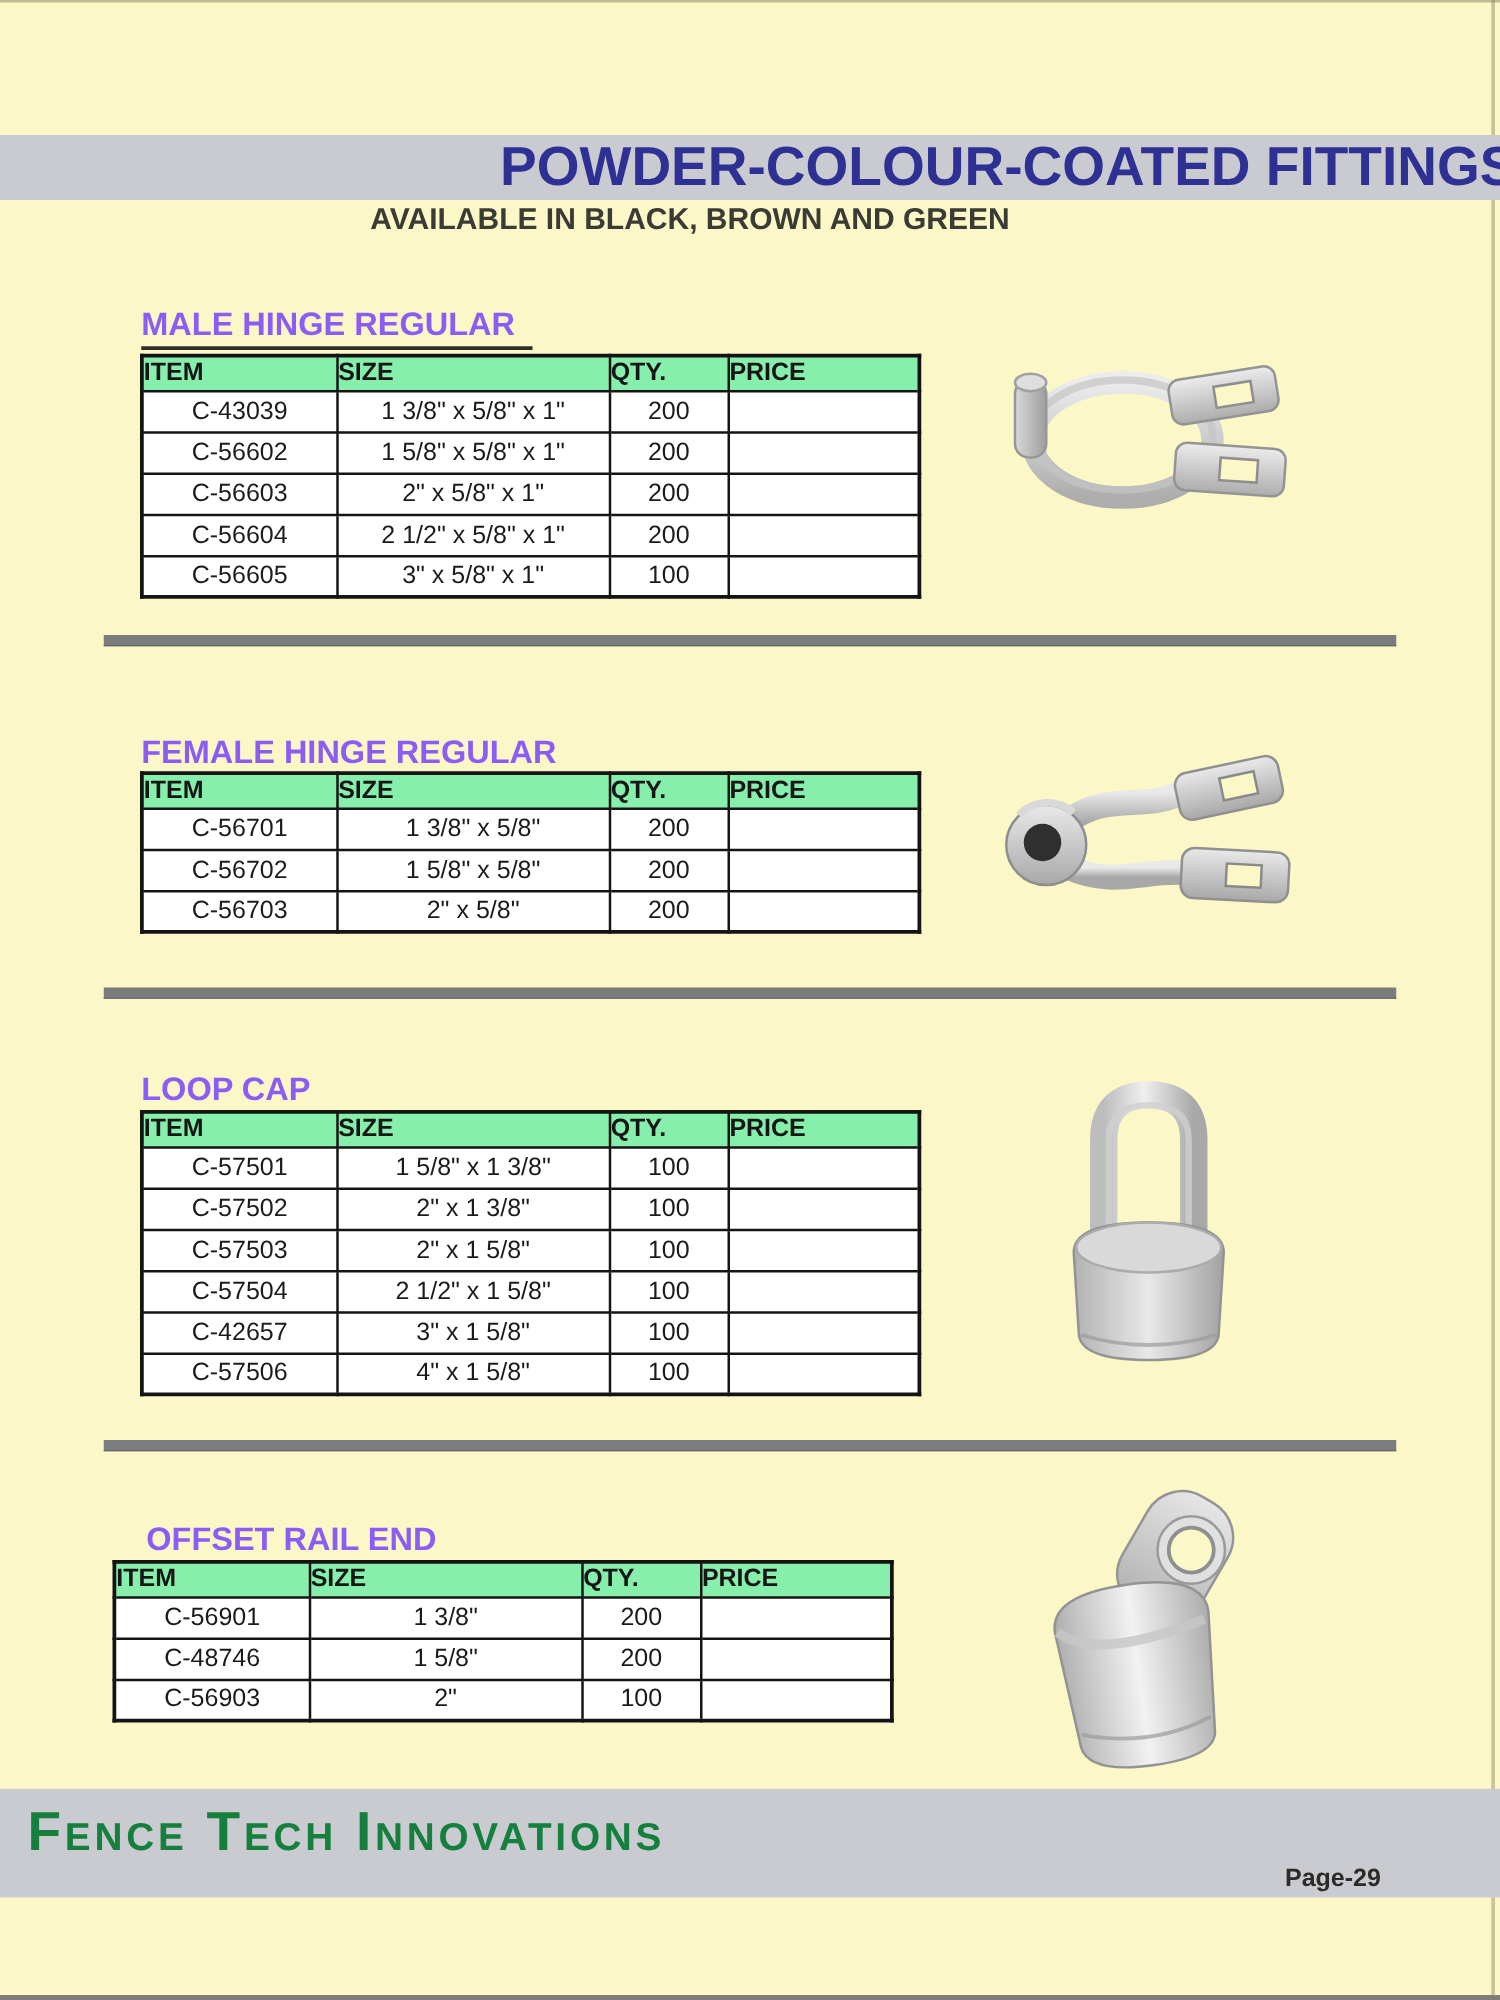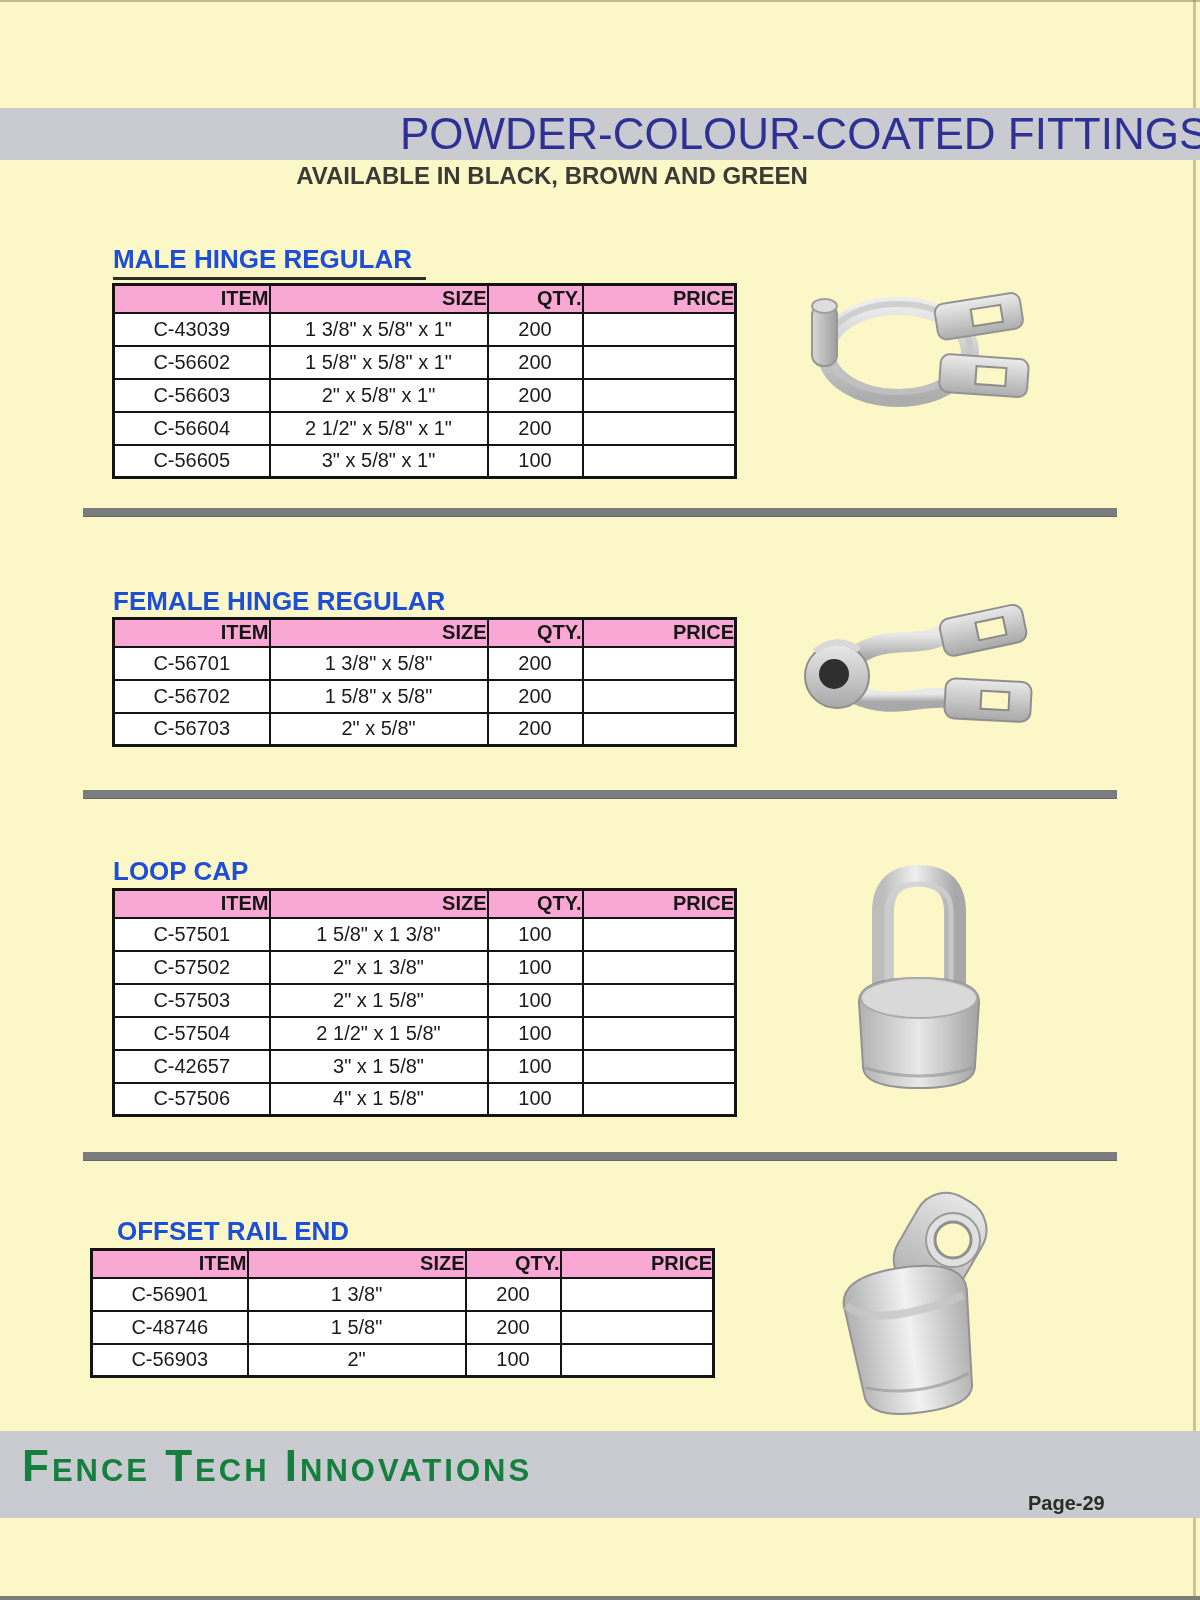--- a/index.html
+++ b/index.html
@@ -15,44 +15,44 @@
   .edge-right  { position:absolute; left:1193px; top:0; width:3px; height:1600px; background:rgba(125,120,95,.40); }
   .edge-bottom { position:absolute; left:0; top:1596px; width:1200px; height:4px; background:#7e7e76; }
 
   .header-band {
     position:absolute; left:0; top:108px; width:1200px; height:52px;
     background:#C9CBD1;
   }
   .header-title {
     position:absolute; left:400px; top:0; width:720px; height:52px;
     line-height:52px; text-align:center;
-    font-size:44px; font-weight:400; letter-spacing:0px;
+    font-size:44px; font-weight:700; letter-spacing:0px;
     color:#2E3193; white-space:nowrap;
   }
   .subtitle {
     position:absolute; left:0; top:162px; width:1104px;
     text-align:center; font-size:24px; font-weight:700; color:#3B3B36;
   }
 
   .sec-heading {
     position:absolute;
-    font-size:26px; font-weight:700; color:#1d4ed8;
+    font-size:26px; font-weight:700; color:#8b5cf6;
     border-bottom:3px solid #2e2e28; padding:0 14px 2px 0;
     white-space:nowrap;
   }
   table.price-table {
     position:absolute;
     border-collapse:collapse; table-layout:fixed;
     background:#ffffff;
     border:3px solid #141414;
   }
   table.price-table th {
-    background:#f9a8d4; color:#161616;
+    background:#86efac; color:#161616;
     font-size:20px; font-weight:700;
-    height:28px; border:2px solid #141414; text-align:right;
+    height:28px; border:2px solid #141414; text-align:left;
   }
   table.price-table td {
     font-size:20px; color:#1b1b1b;
     height:33px; border:2px solid #141414; text-align:center;
     background:#ffffff; white-space:nowrap;
   }
   col.c-item  { width:156px; }
   col.c-size  { width:218px; }
   col.c-qty   { width:95px;  }
   col.c-price { width:153px; }

